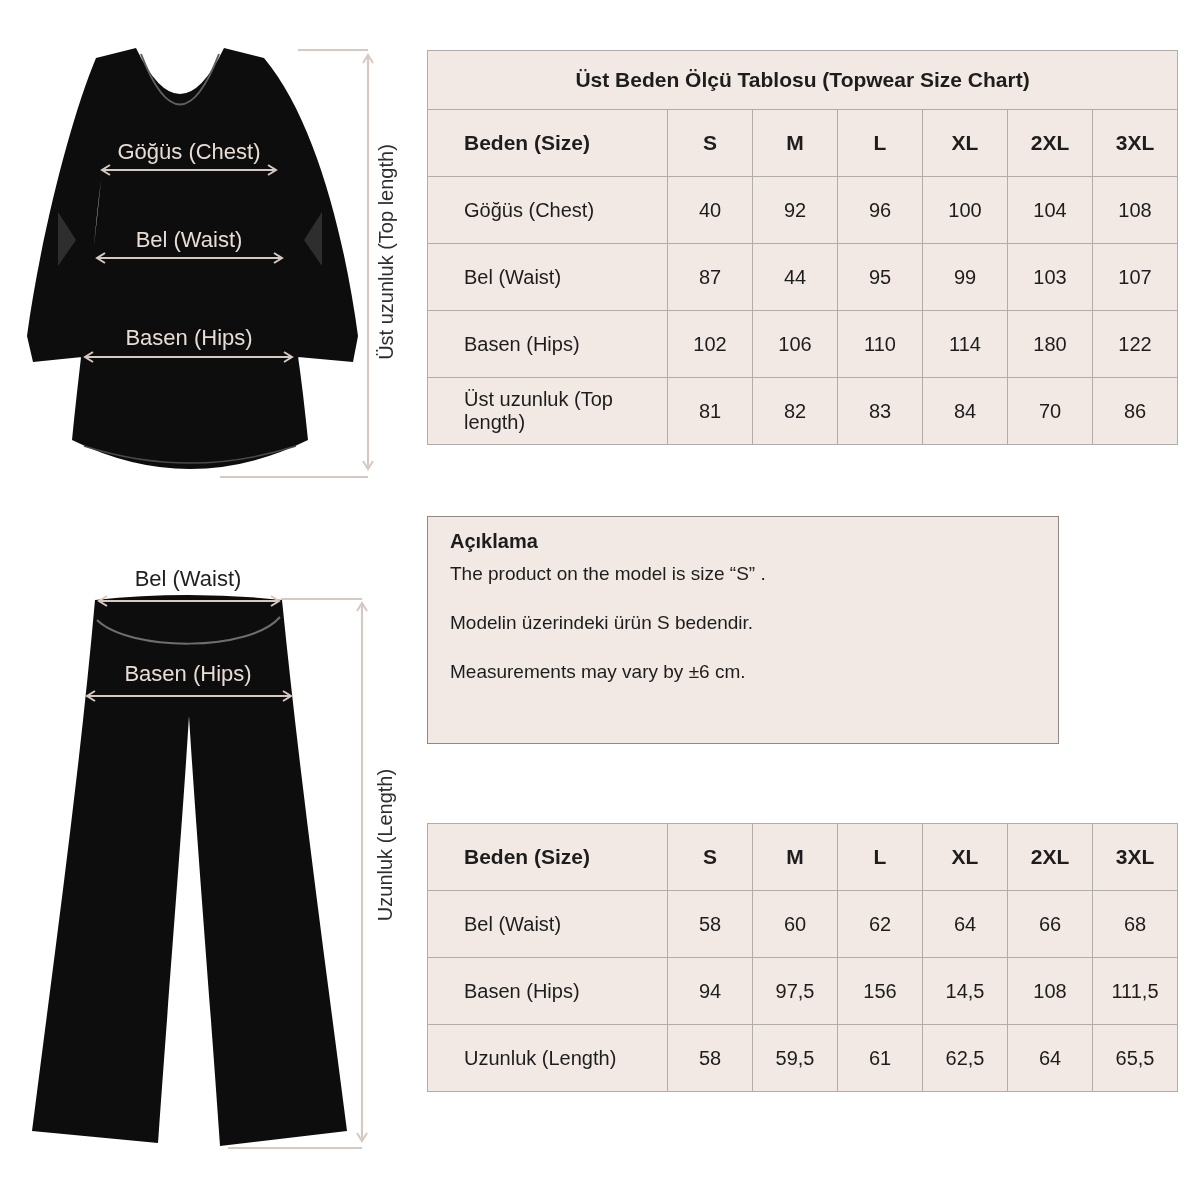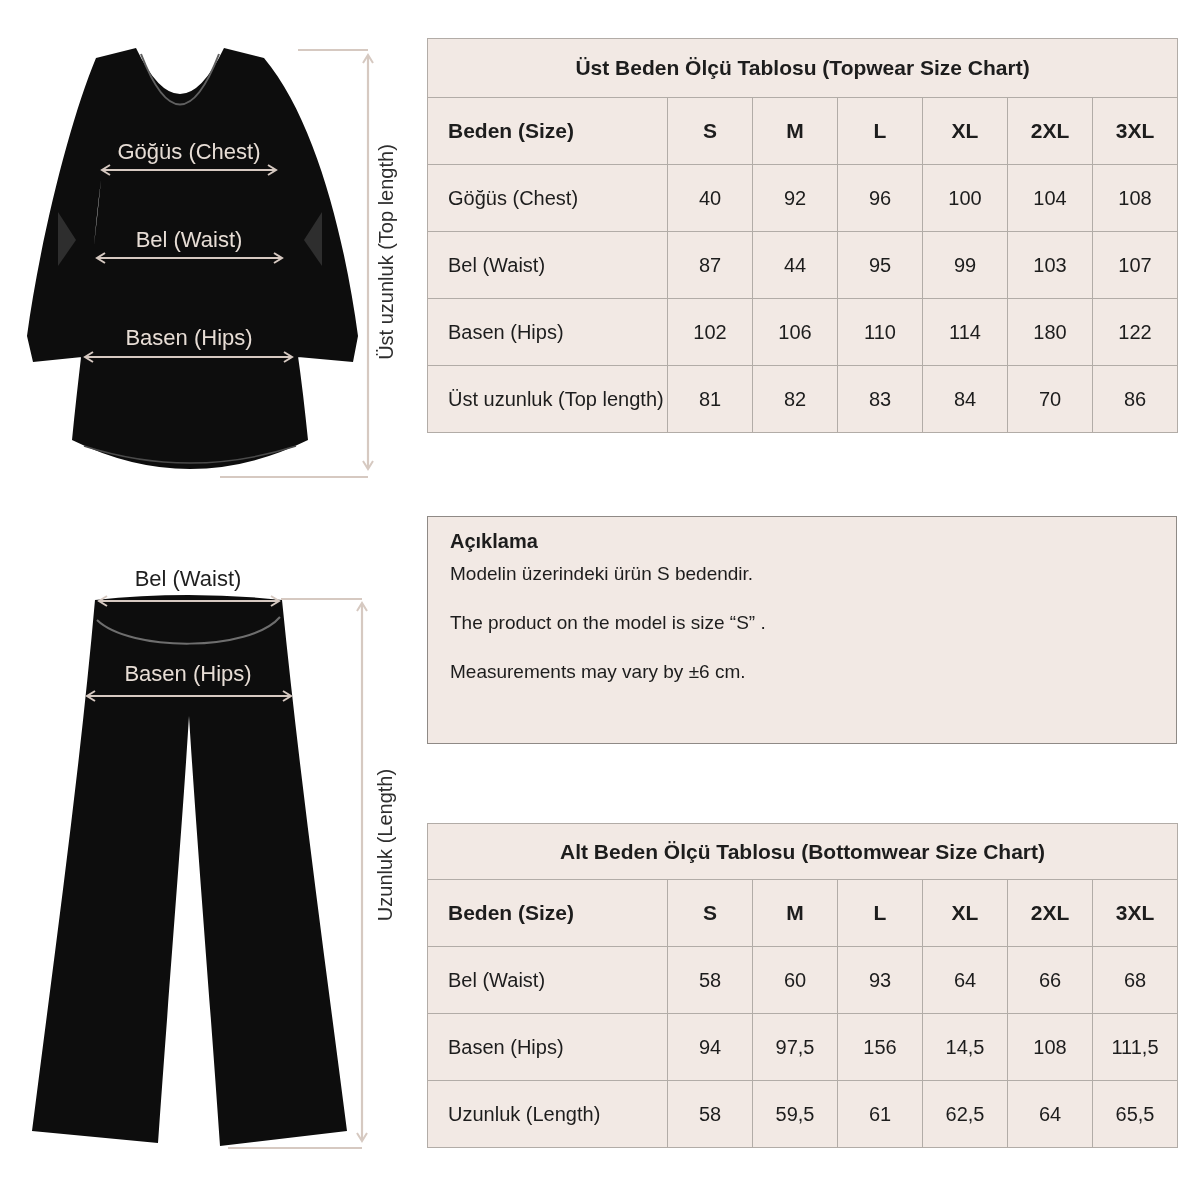--- a/index.html
+++ b/index.html
@@ -17,21 +17,21 @@
   
   table.size-table{
     position:absolute;
     left:427px;
     width:750px;
     border-collapse:collapse;
     background:#f2e9e4;
     table-layout:fixed;
     border:1px solid #8f8a86;
   }
-  #top-table{top:38px;}
+  #top-table{top:50px;}
   #bottom-table{top:823px;}
   .size-table th,.size-table td{
     border:1px solid #b2aca7;
     font-size:20px;
     text-align:center;
     padding:0;
     font-weight:normal;
   }
   .size-table tr.title-row th{
     height:58px;
@@ -40,30 +40,30 @@
   }
   #bottom-table tr.title-row th{height:55px;}
   .size-table tr.header-row th{
     height:66px;
     font-size:21px;
     font-weight:bold;
   }
   .size-table tr.data-row td{height:66px;}
   .size-table .label-cell{
     text-align:left;
-    padding-left:20px;
+    padding-left:36px;
   }
   col.c-label{width:240px;}
   col.c-size{width:85px;}
 
   
   #notes-box{
     position:absolute;
     left:427px;top:516px;
-    width:750px;height:228px;
+    width:632px;height:228px;
     box-sizing:border-box;
     background:#f2e9e4;
     border:1px solid #8f8a86;
     padding:13px 22px;
   }
   #notes-box .notes-title{
     font-size:20px;
     font-weight:bold;
     margin:0 0 10px 0;
   }
@@ -222,53 +222,50 @@
         <td>83</td>
         <td>84</td>
         <td>70</td>
         <td>86</td>
       </tr>
     </tbody>
   </table>
 
   <div id="notes-box">
     <div class="notes-title">Açıklama</div>
+    <p>The product on the model is size “S” .</p>
     <p>Modelin üzerindeki ürün S bedendir.</p>
-    <p>The product on the model is size “S” .</p>
     <p>Measurements may vary by ±6 cm.</p>
   </div>
 
   <table id="bottom-table" class="size-table">
     <colgroup>
       <col class="c-label">
       <col class="c-size">
         <col class="c-size">
         <col class="c-size">
       <col class="c-size">
         <col class="c-size">
         <col class="c-size">
     </colgroup>
     <tbody>
-      <tr class="title-row">
-        <th colspan="7">Alt Beden Ölçü Tablosu (Bottomwear Size Chart)</th>
-      </tr>
       <tr class="header-row">
         <th class="label-cell">Beden (Size)</th>
         <th>S</th>
         <th>M</th>
         <th>L</th>
         <th>XL</th>
         <th>2XL</th>
         <th>3XL</th>
       </tr>
       <tr class="data-row">
         <td class="label-cell">Bel (Waist)</td>
         <td>58</td>
         <td>60</td>
-        <td>93</td>
+        <td>62</td>
         <td>64</td>
         <td>66</td>
         <td>68</td>
       </tr>
       <tr class="data-row">
         <td class="label-cell">Basen (Hips)</td>
         <td>94</td>
         <td>97,5</td>
         <td>156</td>
         <td>14,5</td>

